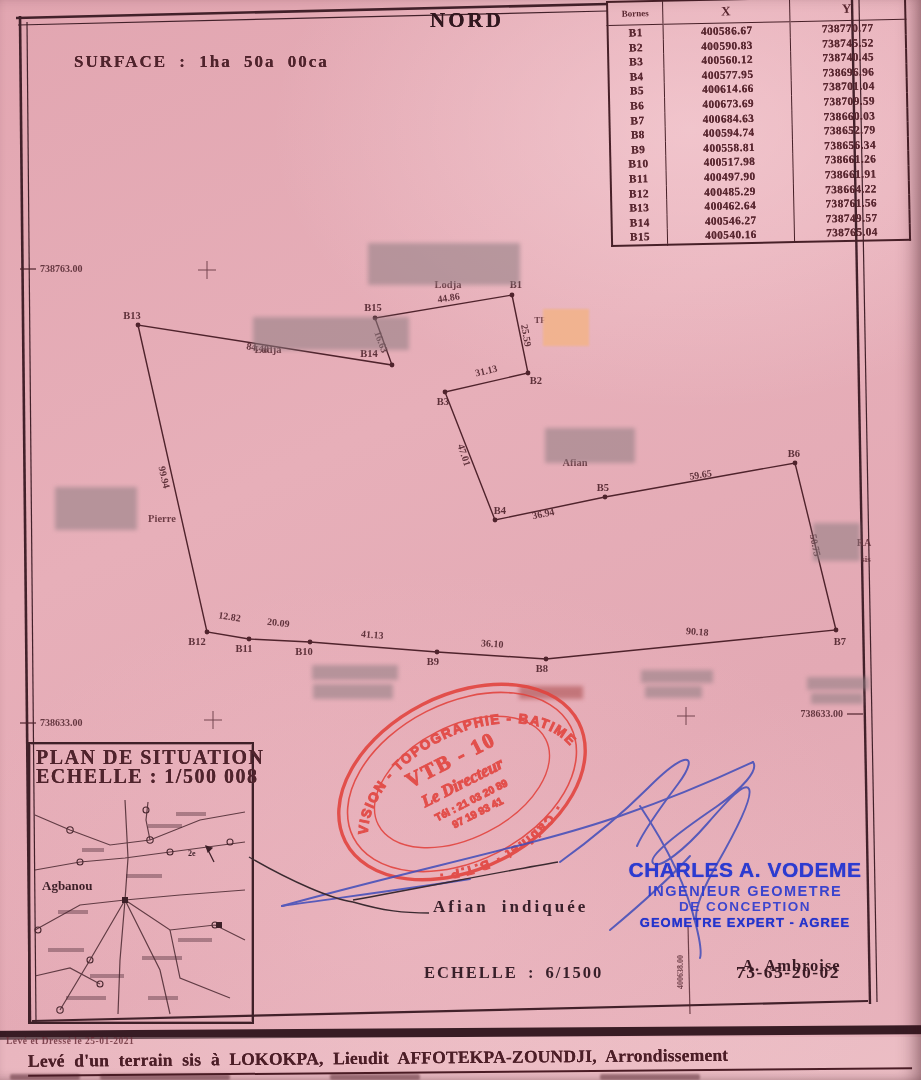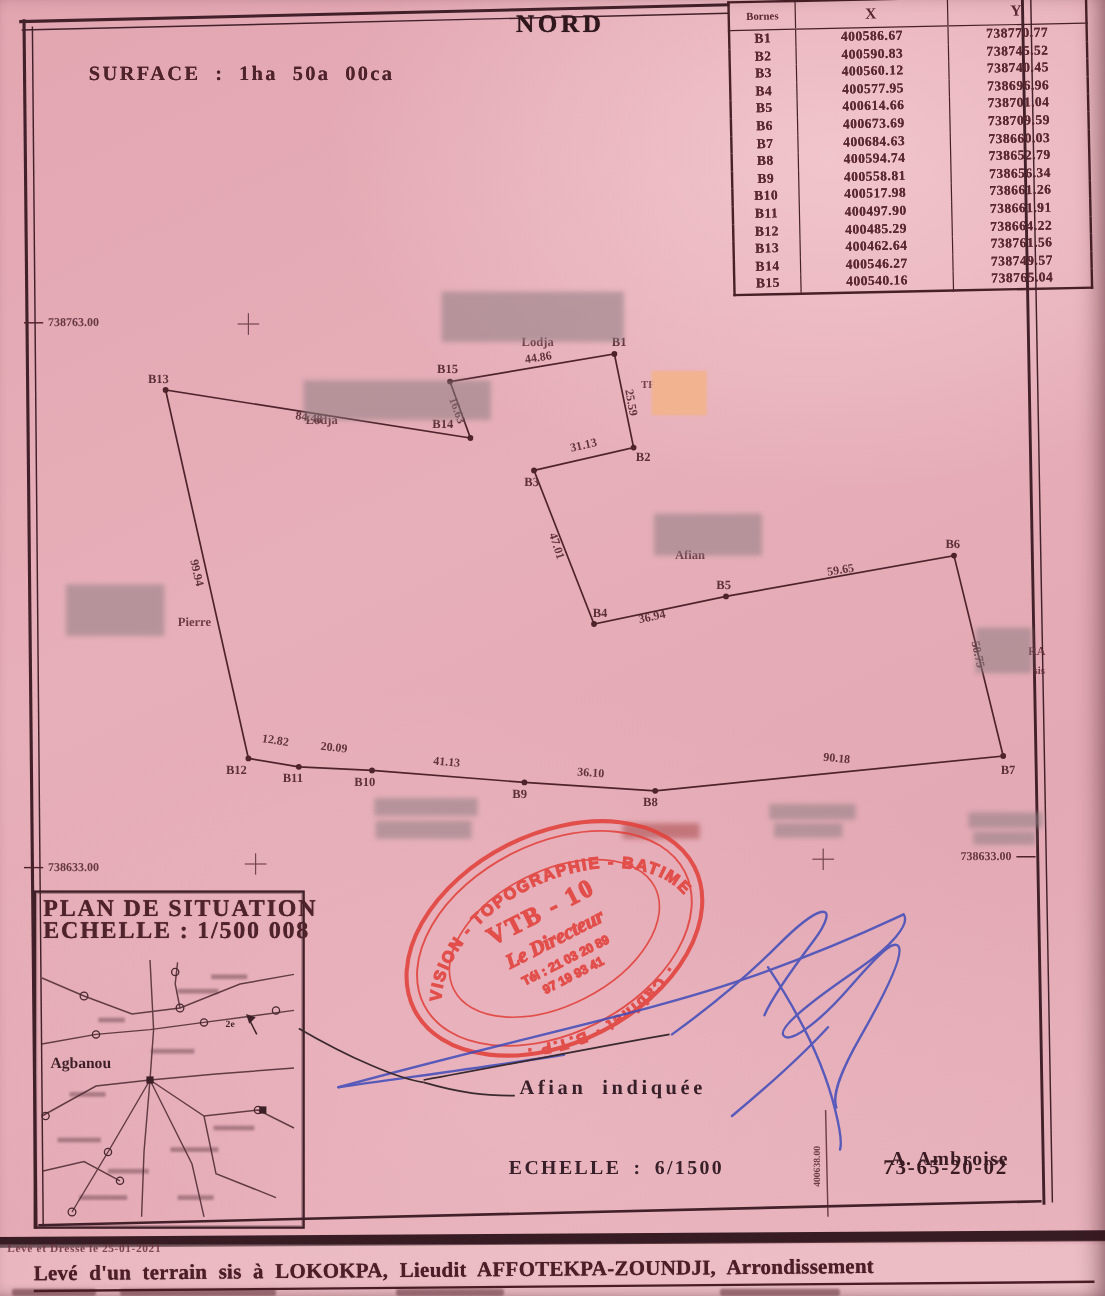--- a/index.html
+++ b/index.html
@@ -363,20 +363,26 @@
     <g fill="none" stroke="#3a2a30" stroke-width="1.4">
       <path d="M249 857 C 292 882 332 899 353 902"></path>
       <path d="M353 902 C 384 911 404 913 429 913"></path>
       <path d="M353 900 C 430 886 505 871 558 862"></path>
     </g>
   </svg>
 
   <div class="abs tw zone">Afian indiquée</div>
   <div class="abs tw echelle">ECHELLE : 6/1500</div>
 
+  <div class="abs surv">
+    <div class="nm">CHARLES A. VODEME</div>
+    <div class="t1">INGENIEUR GEOMETRE</div>
+    <div class="t2">DE CONCEPTION</div>
+    <div class="t3">GEOMETRE EXPERT - AGREE</div>
+  </div>
   <div class="abs tw ambroise">A. Ambroise</div>
   <div class="abs tw phone">73-65-20-02</div>
 
   <div class="abs edgeband"></div>
   <div class="abs footer-bg"></div>
   <div class="abs tw survey-date">Levé et Dressé   le 25-01-2021</div>
   <div class="abs tw desc-line">Levé d'un terrain sis à LOKOKPA, Lieudit AFFOTEKPA-ZOUNDJI, Arrondissement</div>
   <div class="abs cutrow" style="left:10px;width:70px;"></div>
   <div class="abs cutrow" style="left:100px;width:130px;"></div>
   <div class="abs cutrow" style="left:330px;width:90px;"></div>

